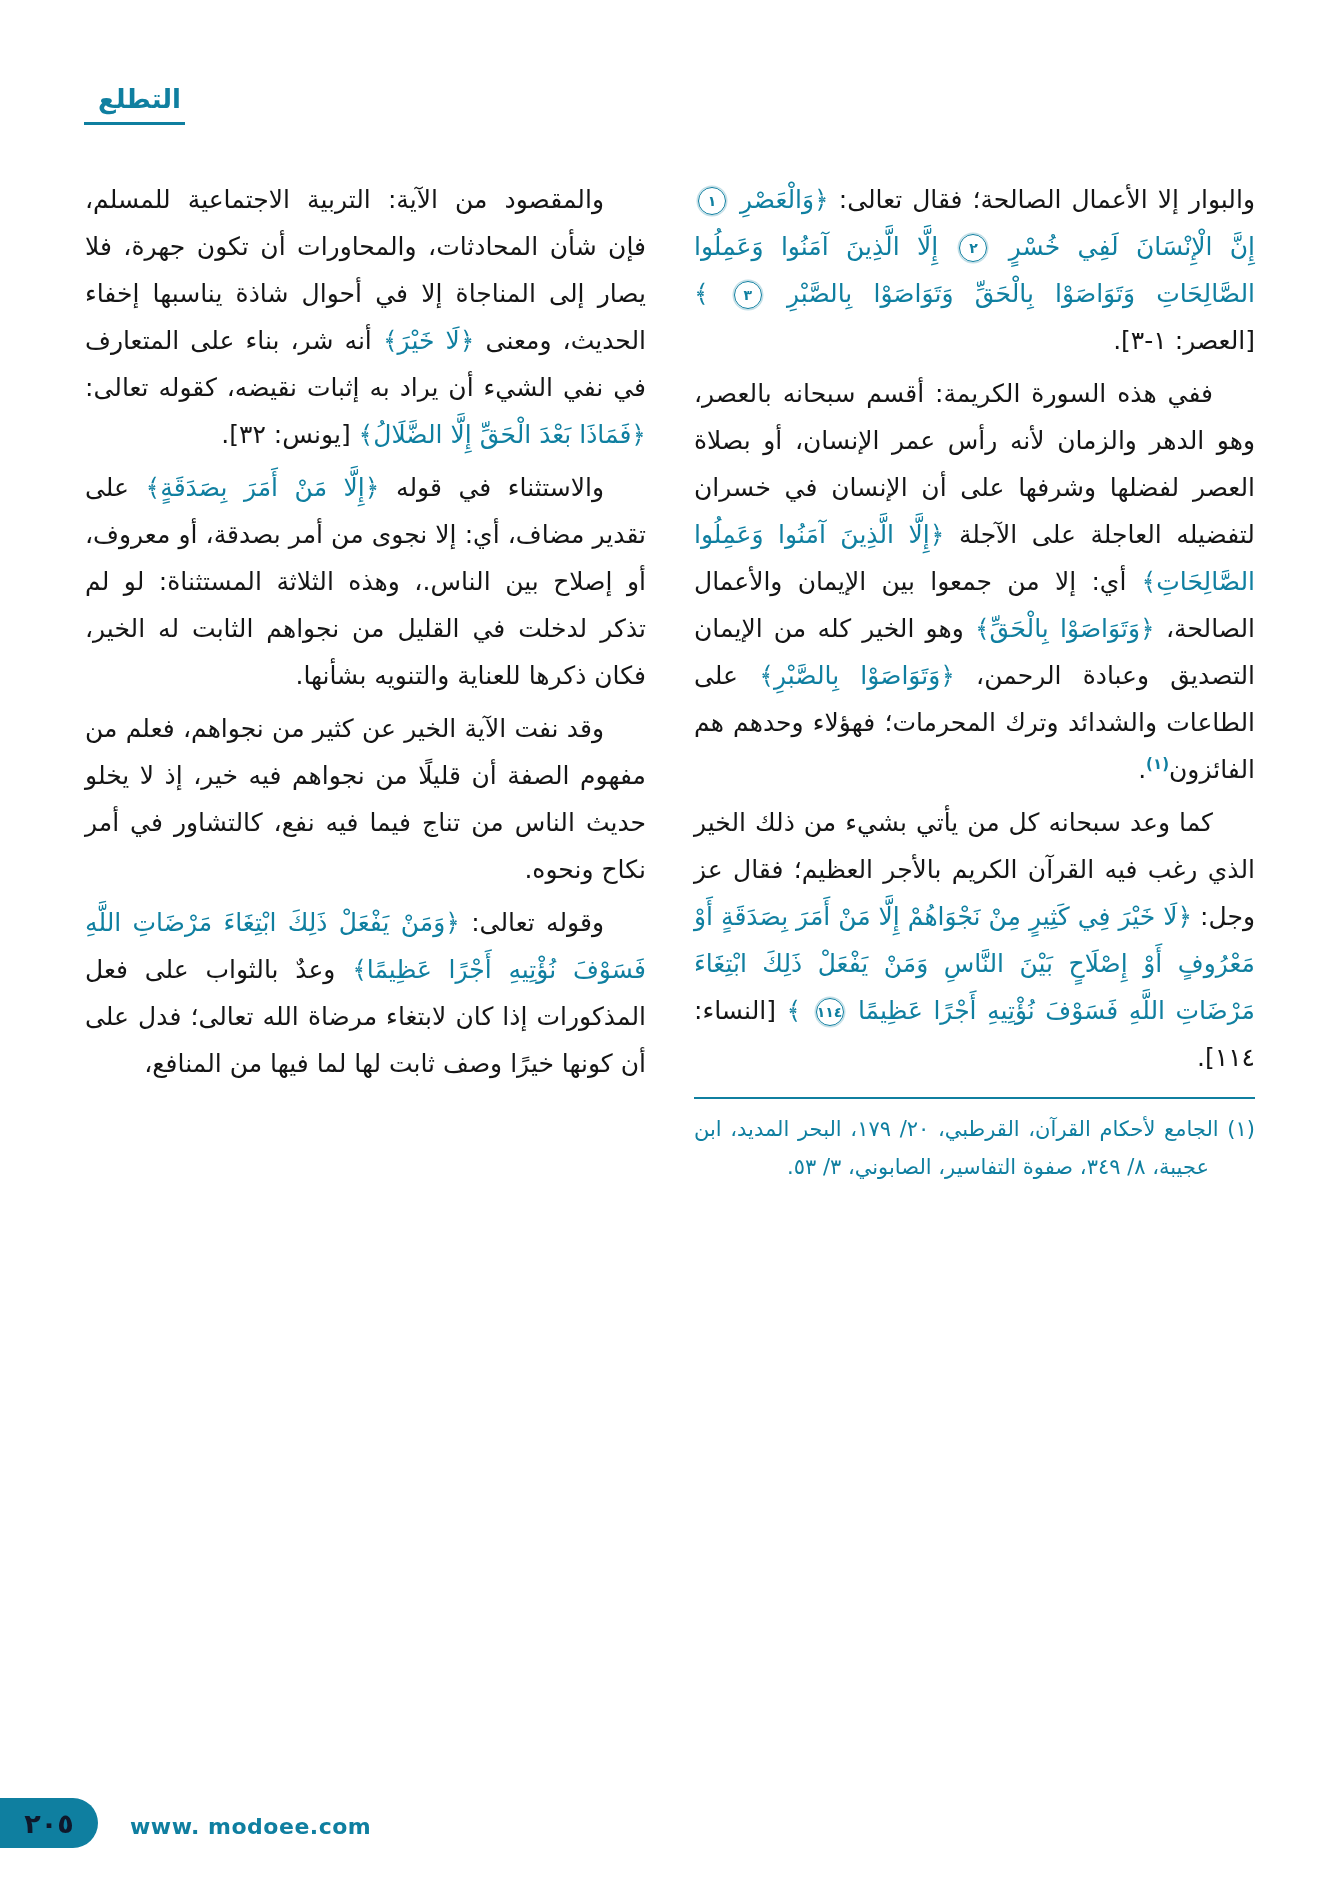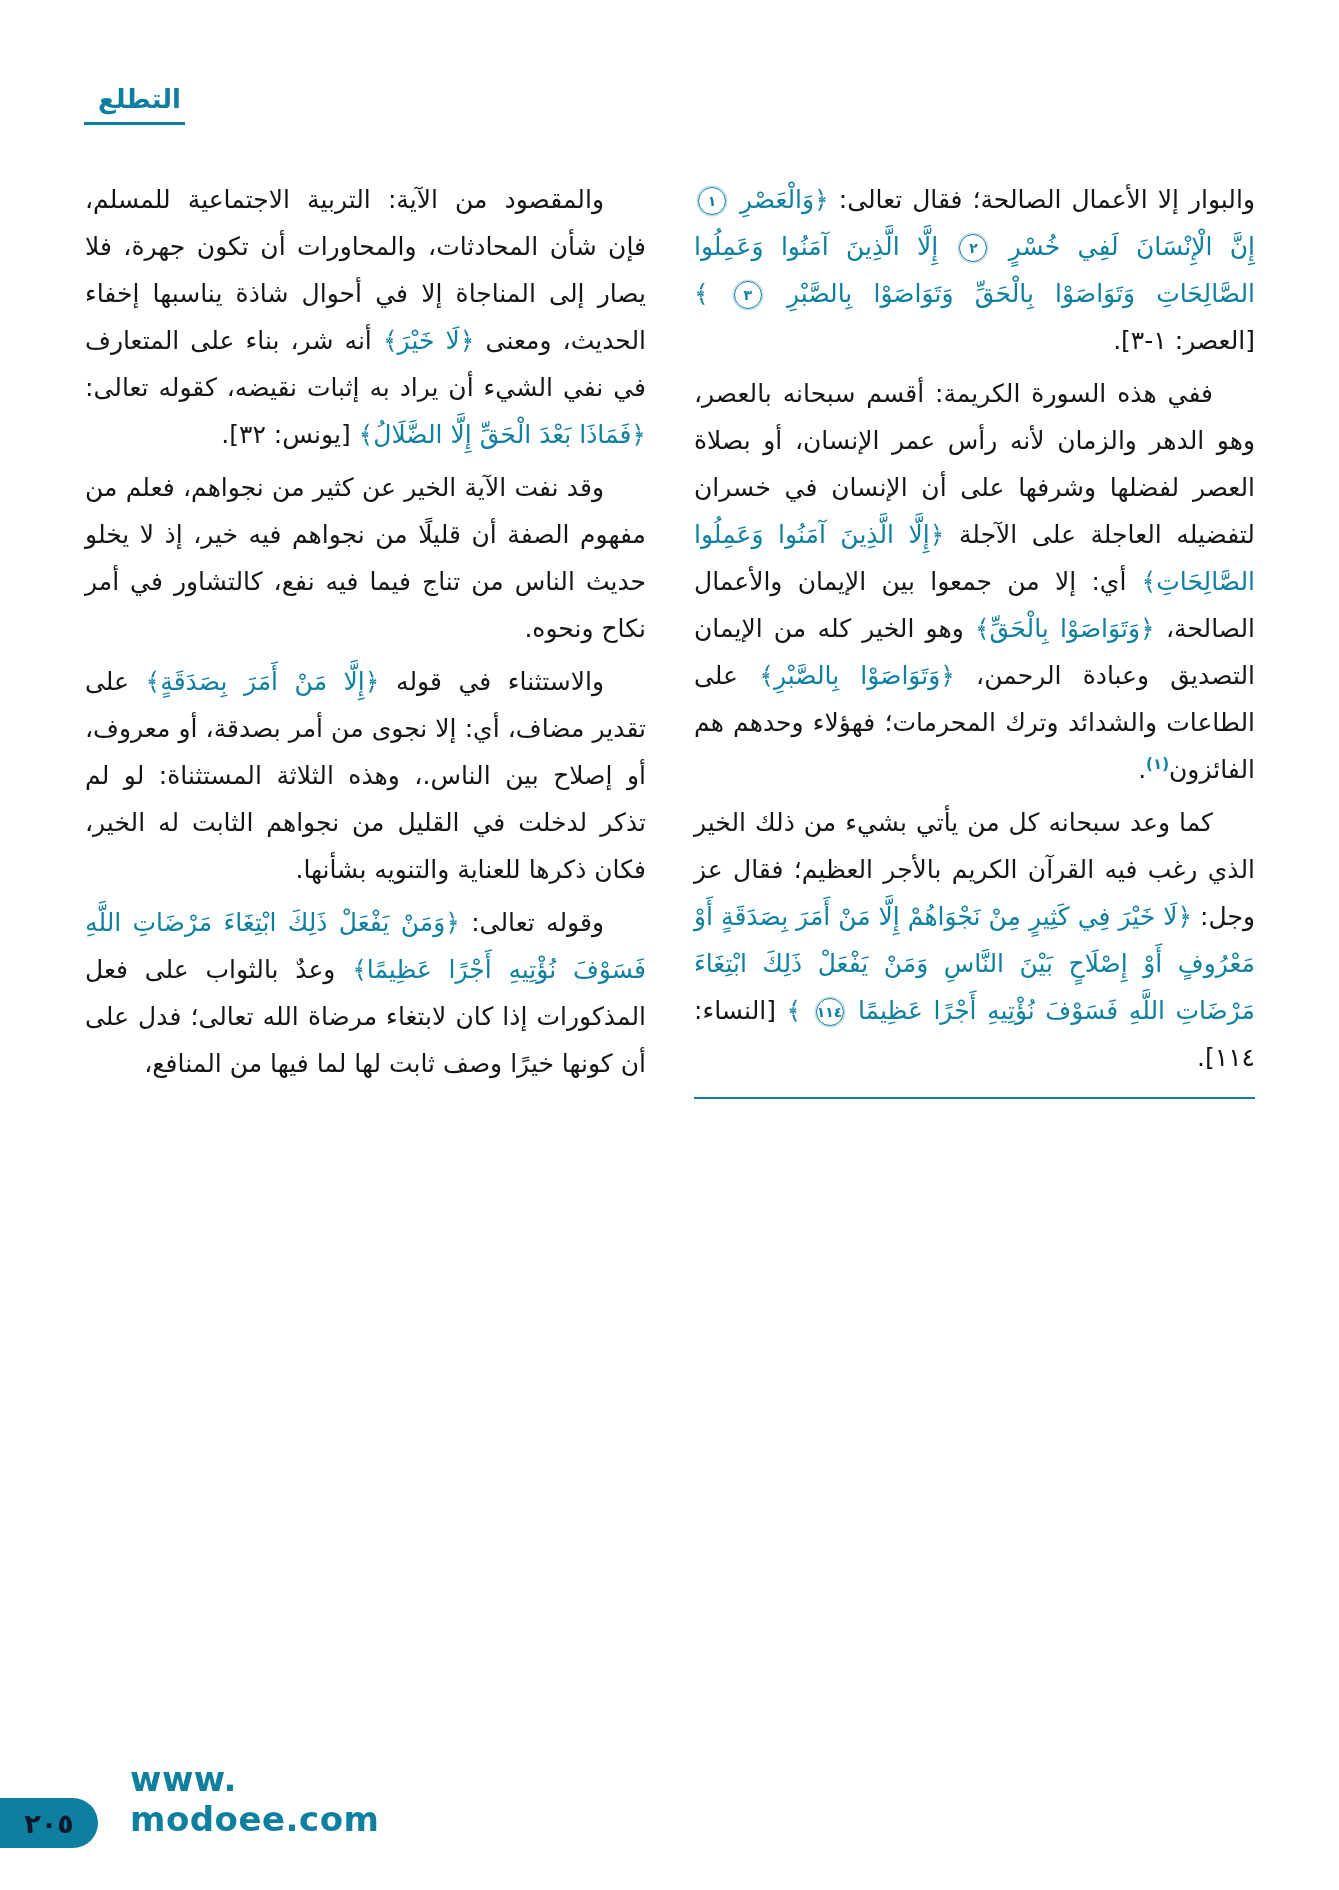--- a/index.html
+++ b/index.html
@@ -94,46 +94,47 @@
     background: #0f7fa0;
     border-radius: 0 26px 26px 0;
     display: flex; align-items: center; justify-content: center;
     color: #0f172a;
     font-size: 27px;
     font-weight: bold;
   }
   .website {
     position: absolute; left: 130px; bottom: 9px;
     color: #0f7fa0;
-    font-size: 34px;
+    font-size: 22px;
     font-weight: bold;
     direction: ltr;
     letter-spacing: 0.5px;
   }
 </style>
 </head>
 <body>
 
 <div class="page">
 
   <header class="running-head">
     <span class="chapter-title">التطلع</span>
   </header>
 
   <main class="content">
     <section class="column col-right" id="col-right">
         <p class="para"><span class="body-text">والبوار إلا الأعمال الصالحة؛ فقال تعالى: </span><span class="quran">﴿وَالْعَصْرِ </span><span class="ayah-num">١</span><span class="quran"> إِنَّ الْإِنْسَانَ لَفِي خُسْرٍ </span><span class="ayah-num">٢</span><span class="quran"> إِلَّا الَّذِينَ آمَنُوا وَعَمِلُوا الصَّالِحَاتِ وَتَوَاصَوْا بِالْحَقِّ وَتَوَاصَوْا بِالصَّبْرِ </span><span class="ayah-num">٣</span><span class="quran"> ﴾</span><span class="body-text"> [العصر: ١-٣].</span></p>
         <p class="para indent"><span class="body-text">ففي هذه السورة الكريمة: أقسم سبحانه بالعصر، وهو الدهر والزمان لأنه رأس عمر الإنسان، أو بصلاة العصر لفضلها وشرفها على أن الإنسان في خسران لتفضيله العاجلة على الآجلة </span><span class="quran">﴿إِلَّا الَّذِينَ آمَنُوا وَعَمِلُوا الصَّالِحَاتِ﴾</span><span class="body-text"> أي: إلا من جمعوا بين الإيمان والأعمال الصالحة، </span><span class="quran">﴿وَتَوَاصَوْا بِالْحَقِّ﴾</span><span class="body-text"> وهو الخير كله من الإيمان التصديق وعبادة الرحمن، </span><span class="quran">﴿وَتَوَاصَوْا بِالصَّبْرِ﴾</span><span class="body-text"> على الطاعات والشدائد وترك المحرمات؛ فهؤلاء وحدهم هم الفائزون</span><span class="fn-mark">(١)</span><span class="body-text">.</span></p>
         <p class="para indent"><span class="body-text">كما وعد سبحانه كل من يأتي بشيء من ذلك الخير الذي رغب فيه القرآن الكريم بالأجر العظيم؛ فقال عز وجل: </span><span class="quran">﴿لَا خَيْرَ فِي كَثِيرٍ مِنْ نَجْوَاهُمْ إِلَّا مَنْ أَمَرَ بِصَدَقَةٍ أَوْ مَعْرُوفٍ أَوْ إِصْلَاحٍ بَيْنَ النَّاسِ وَمَنْ يَفْعَلْ ذَلِكَ ابْتِغَاءَ مَرْضَاتِ اللَّهِ فَسَوْفَ نُؤْتِيهِ أَجْرًا عَظِيمًا </span><span class="ayah-num">١١٤</span><span class="quran"> ﴾</span><span class="body-text"> [النساء: ١١٤].</span></p>
         <div class="fn-sep"></div>
+        <p class="footnote">(١) الجامع لأحكام القرآن، القرطبي، ٢٠/ ١٧٩، البحر المديد، ابن عجيبة، ٨/ ٣٤٩، صفوة التفاسير، الصابوني، ٣/ ٥٣.</p>
       </section>
     <section class="column col-left" id="col-left">
         <p class="para indent"><span class="body-text">والمقصود من الآية: التربية الاجتماعية للمسلم، فإن شأن المحادثات، والمحاورات أن تكون جهرة، فلا يصار إلى المناجاة إلا في أحوال شاذة يناسبها إخفاء الحديث، ومعنى </span><span class="quran">﴿لَا خَيْرَ﴾</span><span class="body-text"> أنه شر، بناء على المتعارف في نفي الشيء أن يراد به إثبات نقيضه، كقوله تعالى: </span><span class="quran">﴿فَمَاذَا بَعْدَ الْحَقِّ إِلَّا الضَّلَالُ﴾</span><span class="body-text"> [يونس: ٣٢].</span></p>
+        <p class="para indent"><span class="body-text">والاستثناء في قوله </span><span class="quran">﴿إِلَّا مَنْ أَمَرَ بِصَدَقَةٍ﴾</span><span class="body-text"> على تقدير مضاف، أي: إلا نجوى من أمر بصدقة، أو معروف، أو إصلاح بين الناس.، وهذه الثلاثة المستثناة: لو لم تذكر لدخلت في القليل من نجواهم الثابت له الخير، فكان ذكرها للعناية والتنويه بشأنها.</span></p>
         <p class="para indent"><span class="body-text">وقد نفت الآية الخير عن كثير من نجواهم، فعلم من مفهوم الصفة أن قليلًا من نجواهم فيه خير، إذ لا يخلو حديث الناس من تناج فيما فيه نفع، كالتشاور في أمر نكاح ونحوه.</span></p>
-        <p class="para indent"><span class="body-text">والاستثناء في قوله </span><span class="quran">﴿إِلَّا مَنْ أَمَرَ بِصَدَقَةٍ﴾</span><span class="body-text"> على تقدير مضاف، أي: إلا نجوى من أمر بصدقة، أو معروف، أو إصلاح بين الناس.، وهذه الثلاثة المستثناة: لو لم تذكر لدخلت في القليل من نجواهم الثابت له الخير، فكان ذكرها للعناية والتنويه بشأنها.</span></p>
         <p class="para indent"><span class="body-text">وقوله تعالى: </span><span class="quran">﴿وَمَنْ يَفْعَلْ ذَلِكَ ابْتِغَاءَ مَرْضَاتِ اللَّهِ فَسَوْفَ نُؤْتِيهِ أَجْرًا عَظِيمًا﴾</span><span class="body-text"> وعدٌ بالثواب على فعل المذكورات إذا كان لابتغاء مرضاة الله تعالى؛ فدل على أن كونها خيرًا وصف ثابت لها لما فيها من المنافع،</span></p>
       </section>
   </main>
 
   <footer class="page-footer">
     <span class="page-number-badge">
       <span>٢٠٥</span>
     </span>
     <span class="website">www. modoee.com</span>
   </footer>

